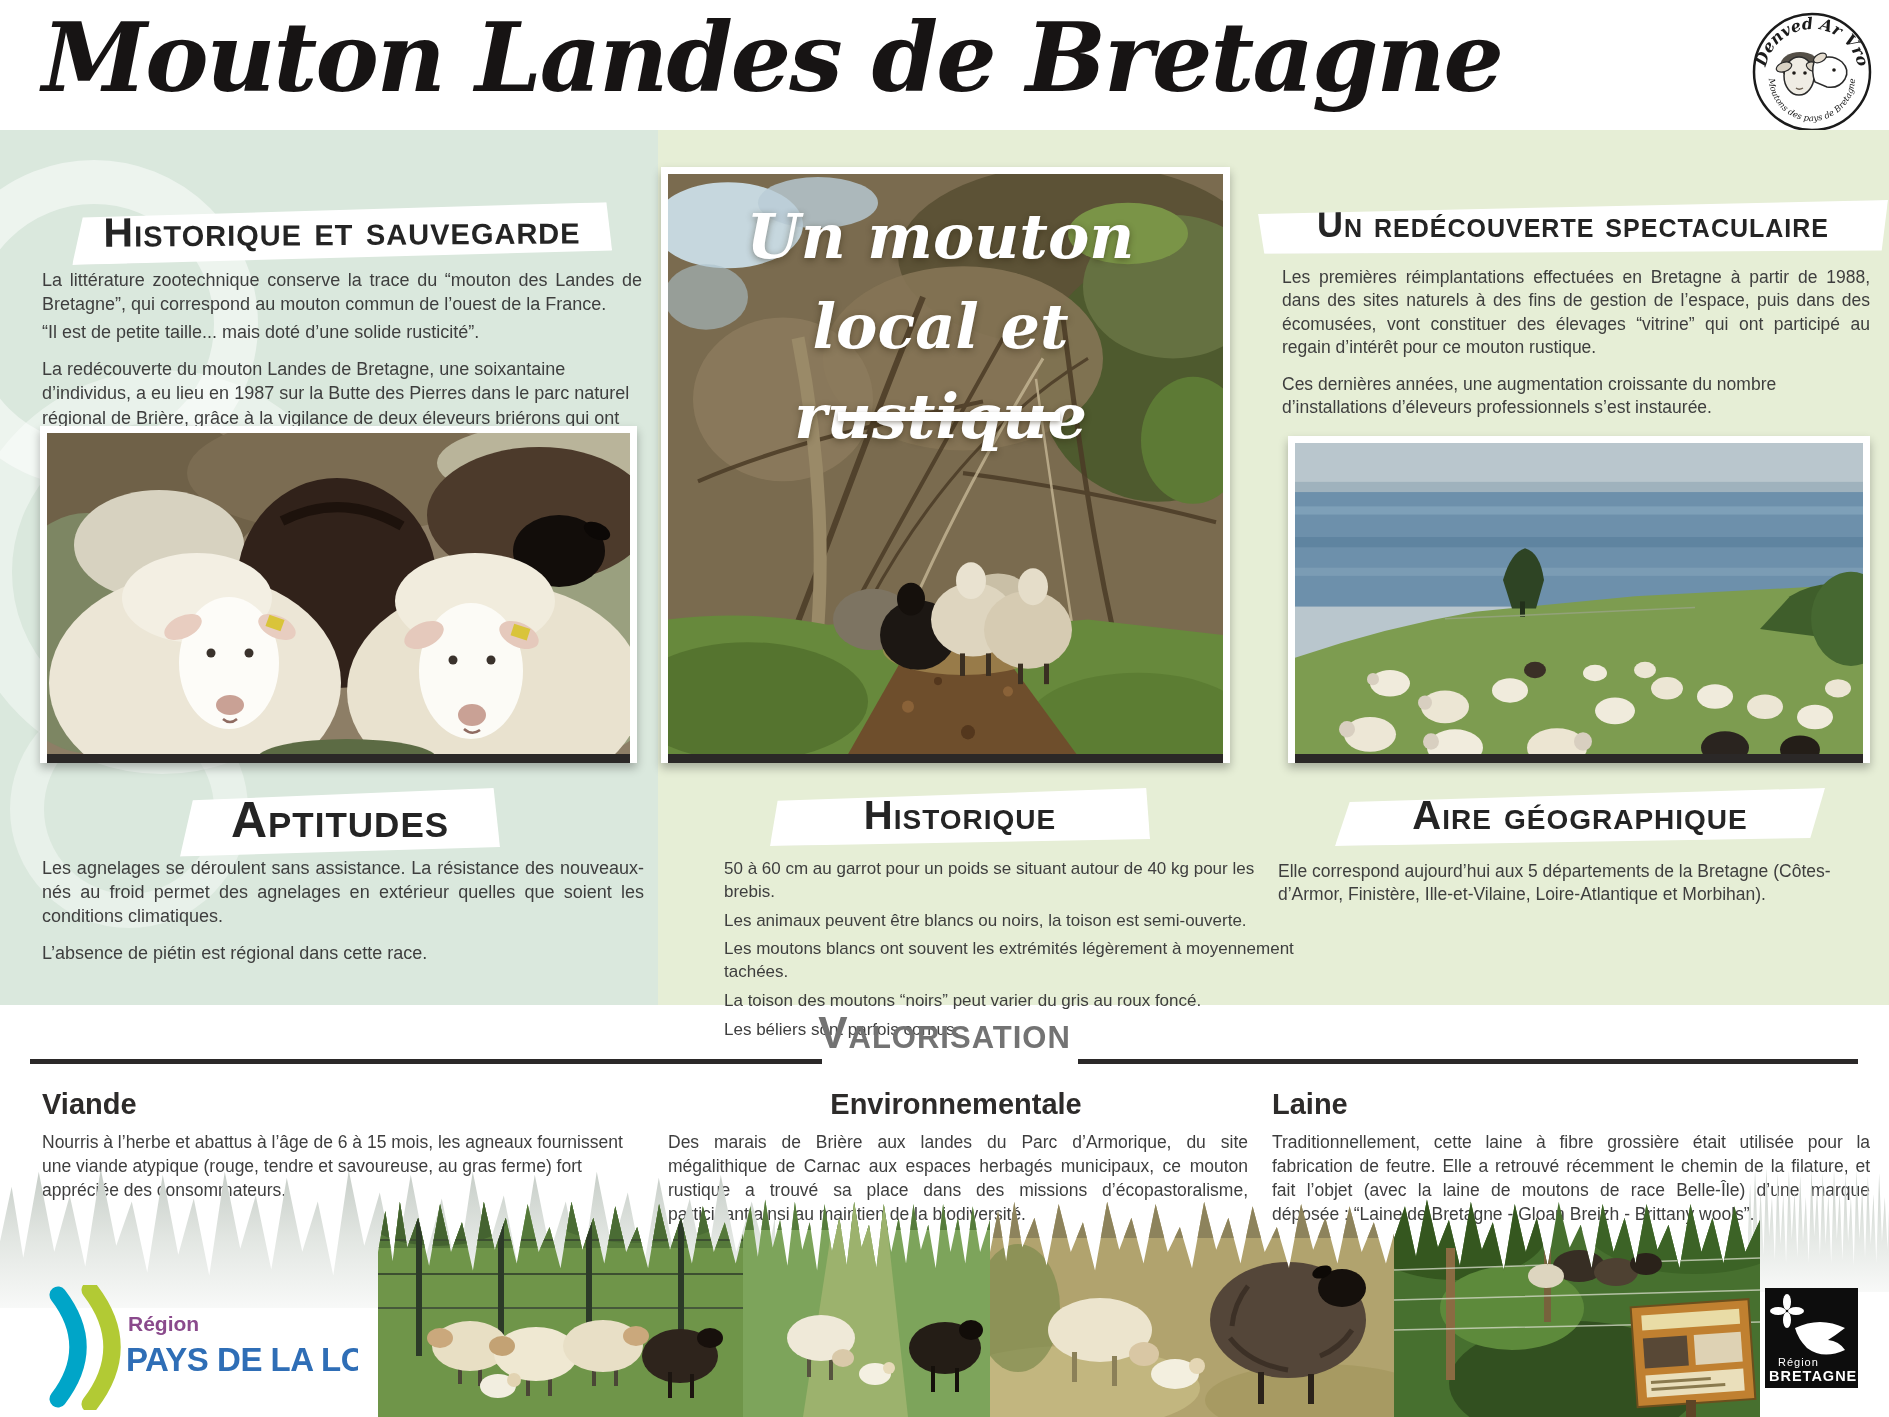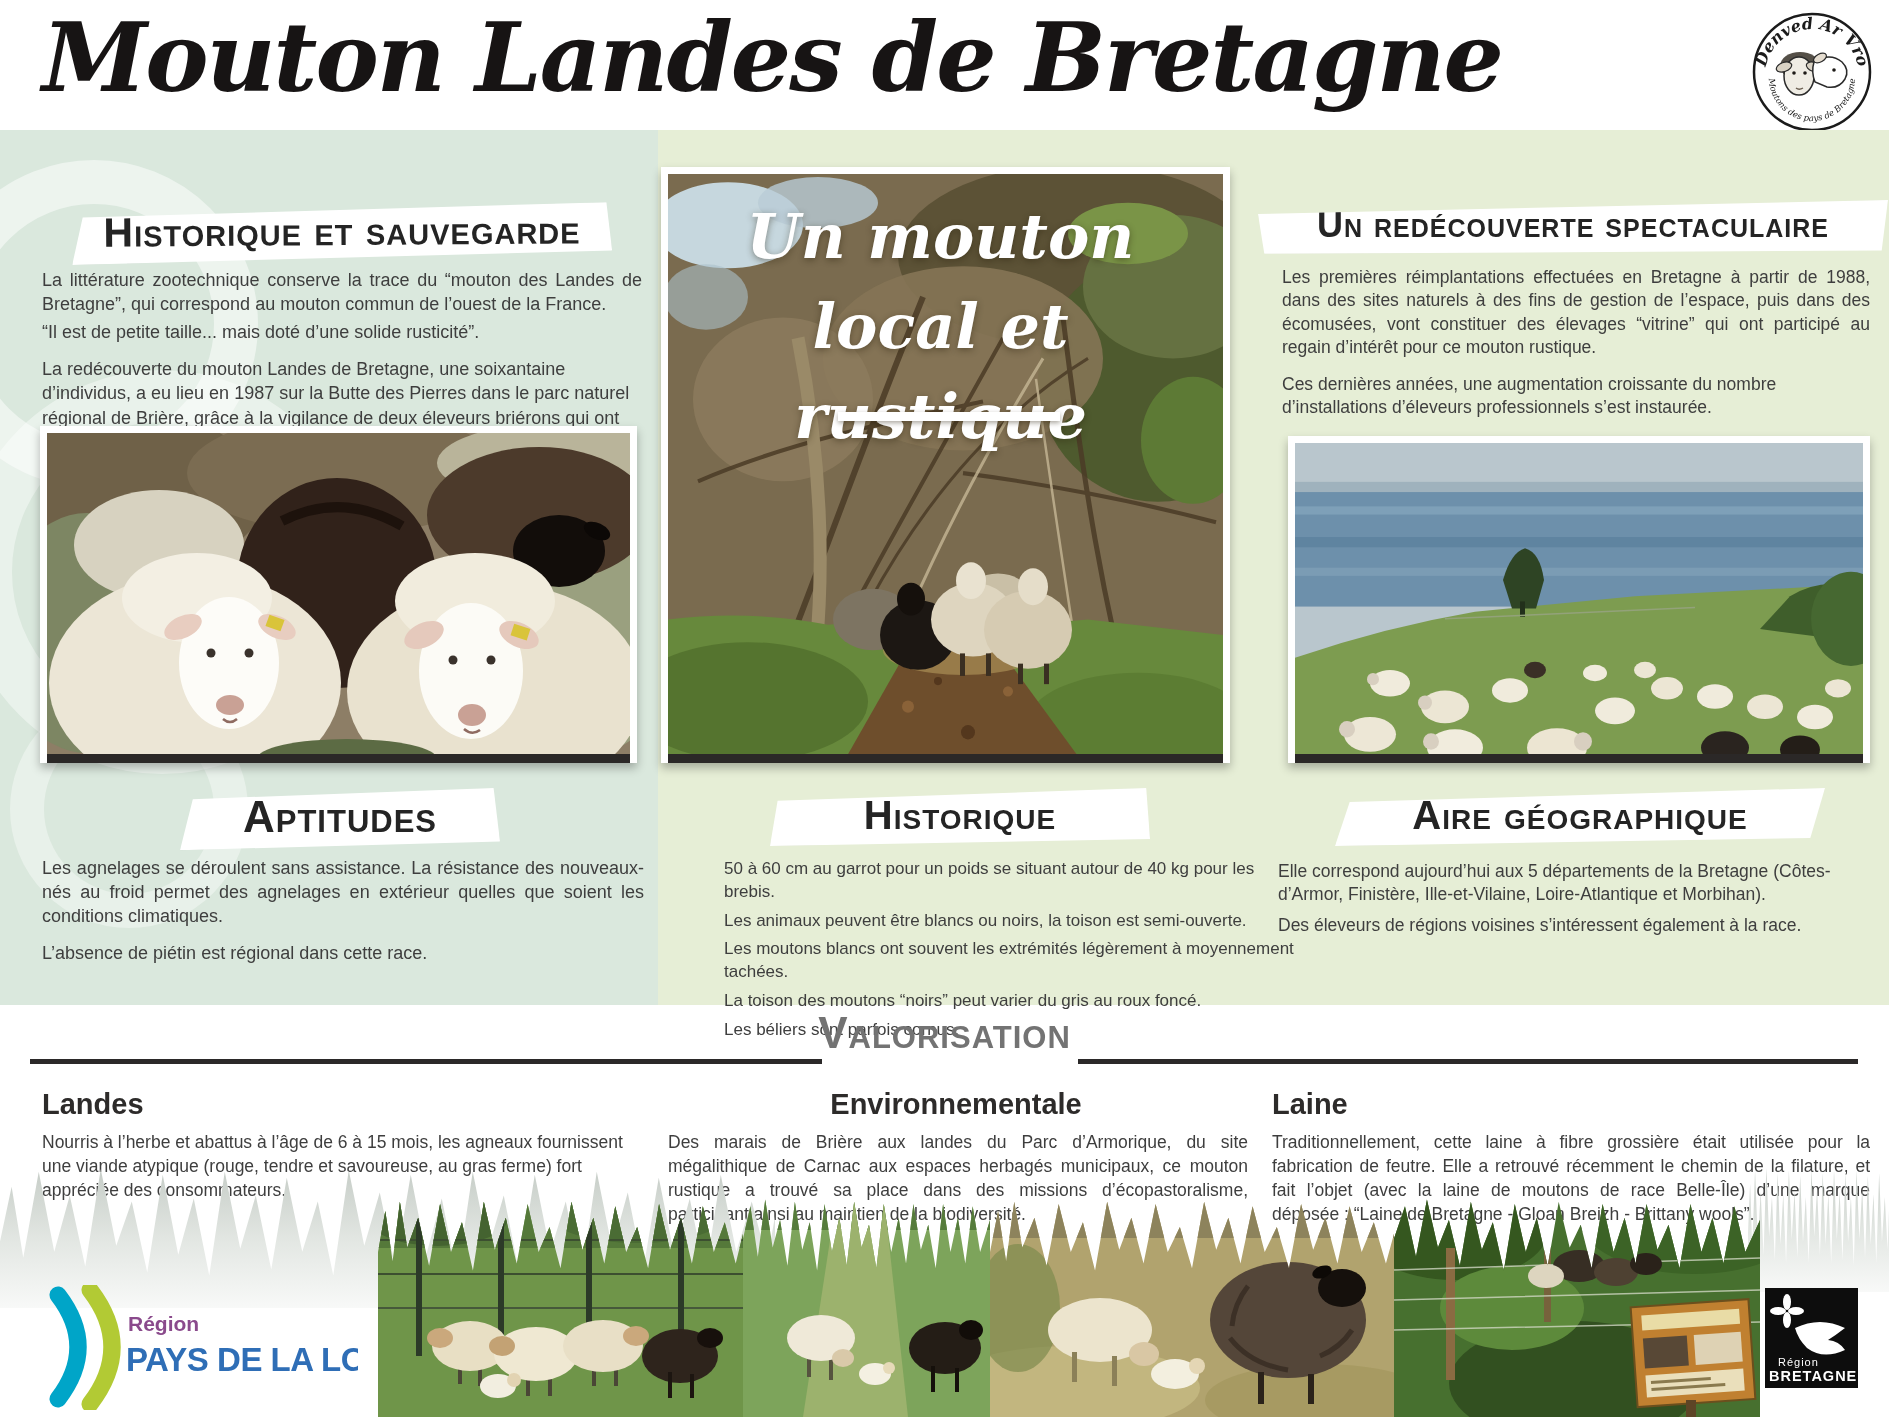--- a/index.html
+++ b/index.html
@@ -35,21 +35,21 @@
     padding:6px 10px 10px; box-shadow:0 1px 3px rgba(0,0,0,0.08);
   }
   .strip .sec-title {
     font-variant:small-caps; font-weight:bold; color:#242424; letter-spacing:1px; line-height:1.05;
   }
   .t-hist   { left:72px;  top:204px; width:520px; clip-path:polygon(2% 20%,99% 0%,100% 82%,0% 100%); transform:rotate(-0.4deg); }
   .t-hist .sec-title { font-size:41px; }
   .t-redep  { left:1258px; top:200px; width:610px; clip-path:polygon(0% 26%,100% 0%,99% 94%,1% 100%); }
   .t-redep .sec-title { font-size:36px; }
   .t-apt    { left:180px; top:788px; width:300px; clip-path:polygon(4% 18%,98% 0%,100% 86%,0% 100%); }
-  .t-apt .sec-title { font-size:44px; }
+  .t-apt .sec-title { font-size:50px; }
   .t-morpho { left:770px; top:788px; width:360px; clip-path:polygon(2% 22%,99% 0%,100% 88%,0% 100%); }
   .t-morpho .sec-title { font-size:40px; }
   .t-aire   { left:1335px; top:788px; width:470px; clip-path:polygon(3% 24%,100% 0%,97% 86%,0% 100%); }
   .t-aire .sec-title { font-size:40px; }
 
   
   .textblock { position:absolute; }
   .textblock p { margin:0 0 13px; font-size:18px; line-height:1.34; color:#3e3e3e; }
   .textblock p.just { text-align:justify; }
   .textblock p.quote { margin-top:-9px; }
@@ -343,28 +343,27 @@
     <p>Les moutons blancs ont souvent les extrémités légèrement à moyennement tachées.</p>
     <p>La toison des moutons “noirs” peut varier du gris au roux foncé.</p>
     <p>Les béliers sont parfois cornus.</p>
   </div>
 
   <div class="strip t-aire">
     <span class="sec-title">Aire géographique</span>
   </div>
   <div class="textblock tb-aire">
     <p>Elle correspond aujourd’hui aux 5 départements de la Bretagne (Côtes-d’Armor, Finistère, Ille-et-Vilaine, Loire-Atlantique et Morbihan).</p>
-    <p>Des éleveurs de régions voisines s’intéressent également à la race.</p>
   </div>
 
   <div class="val-title">Valorisation</div>
   <div class="val-line l"></div>
   <div class="val-line r"></div>
 
-  <div class="val-head vh-viande">Landes</div>
+  <div class="val-head vh-viande">Viande</div>
   <div class="val-text vt-viande">Nourris à l’herbe et abattus à l’âge de 6 à 15 mois, les agneaux fournissent une viande atypique (rouge, tendre et savoureuse, au gras ferme) fort appréciée des consommateurs.</div>
 
   <div class="val-head vh-env">Environnementale</div>
   <div class="val-text vt-env">Des marais de Brière aux landes du Parc d’Armorique, du site mégalithique de Carnac aux espaces herbagés municipaux, ce mouton rustique a trouvé sa place dans des missions d’écopastoralisme, participant ainsi au maintien de la biodiversité.</div>
 
   <div class="val-head vh-laine">Laine</div>
   <div class="val-text vt-laine">Traditionnellement, cette laine à fibre grossière était utilisée pour la fabrication de feutre. Elle a retrouvé récemment le chemin de la filature, et fait l’objet (avec la laine de moutons de race Belle-Île) d’une marque déposée : “Laine de Bretagne - Gloan Breizh - Brittany wools”.</div>
 
   <div class="strip-zone">
     <div class="gray-jag gj-left"></div>

